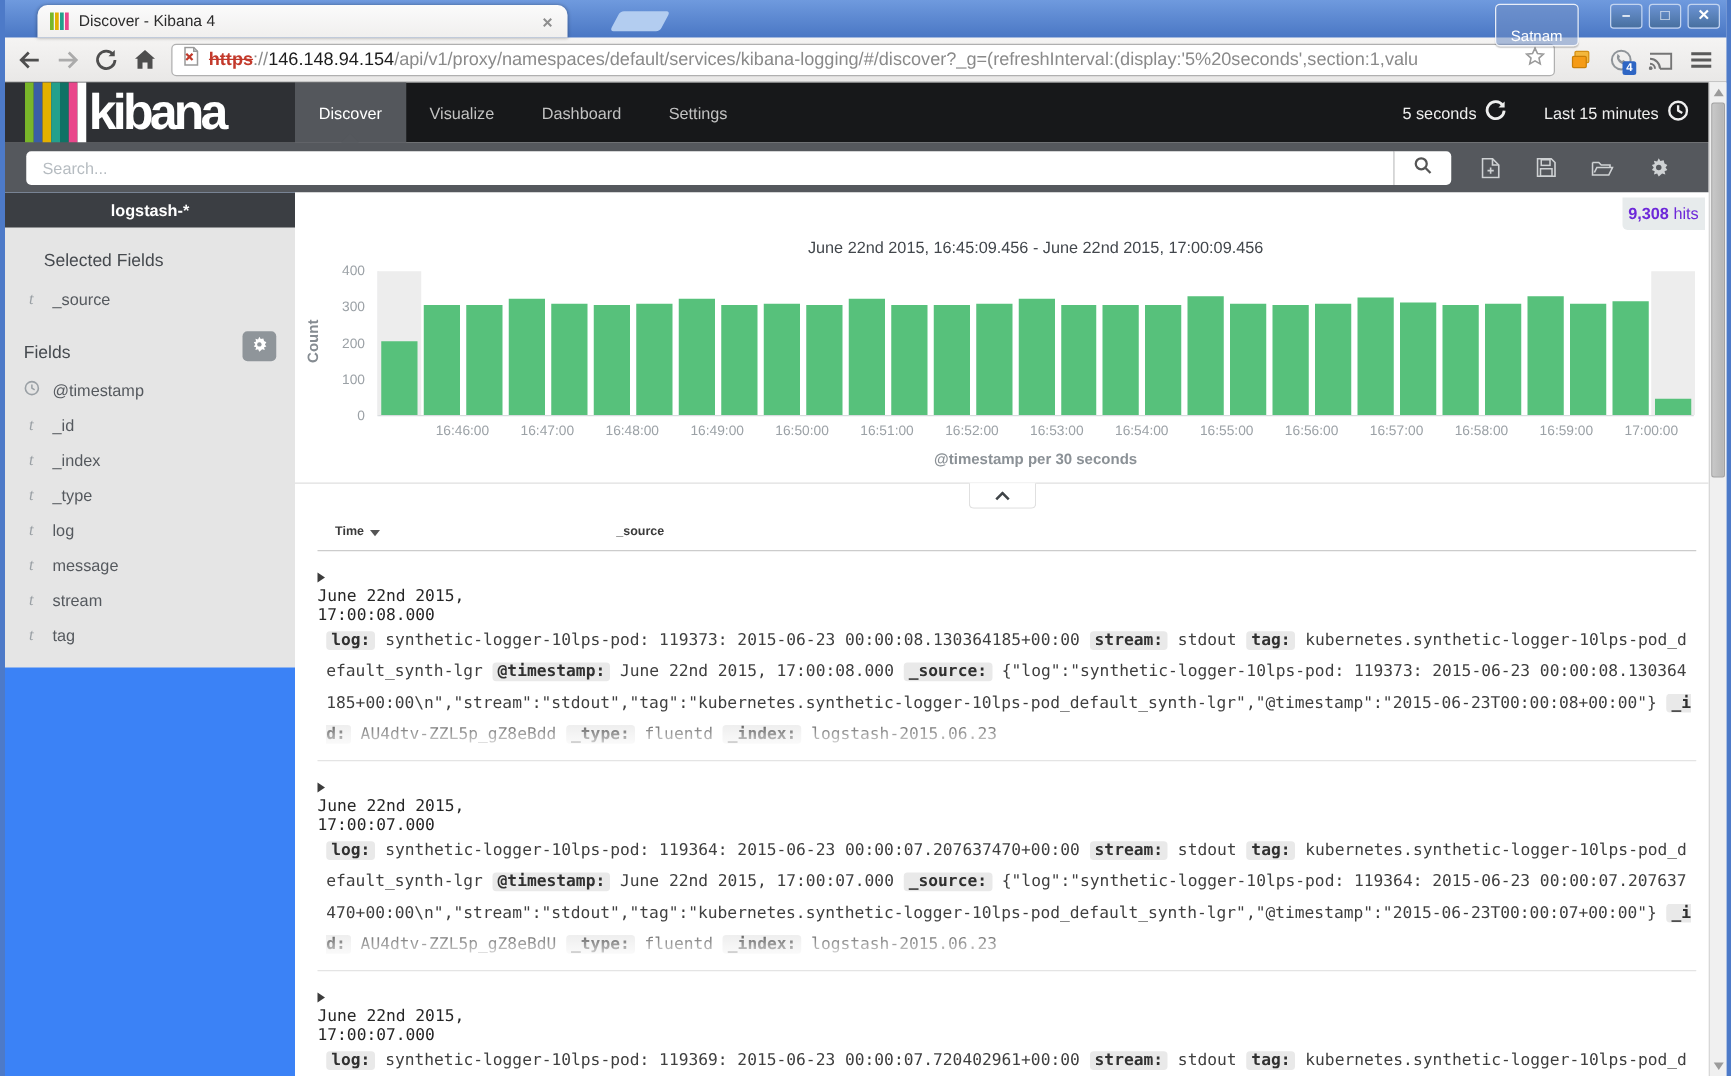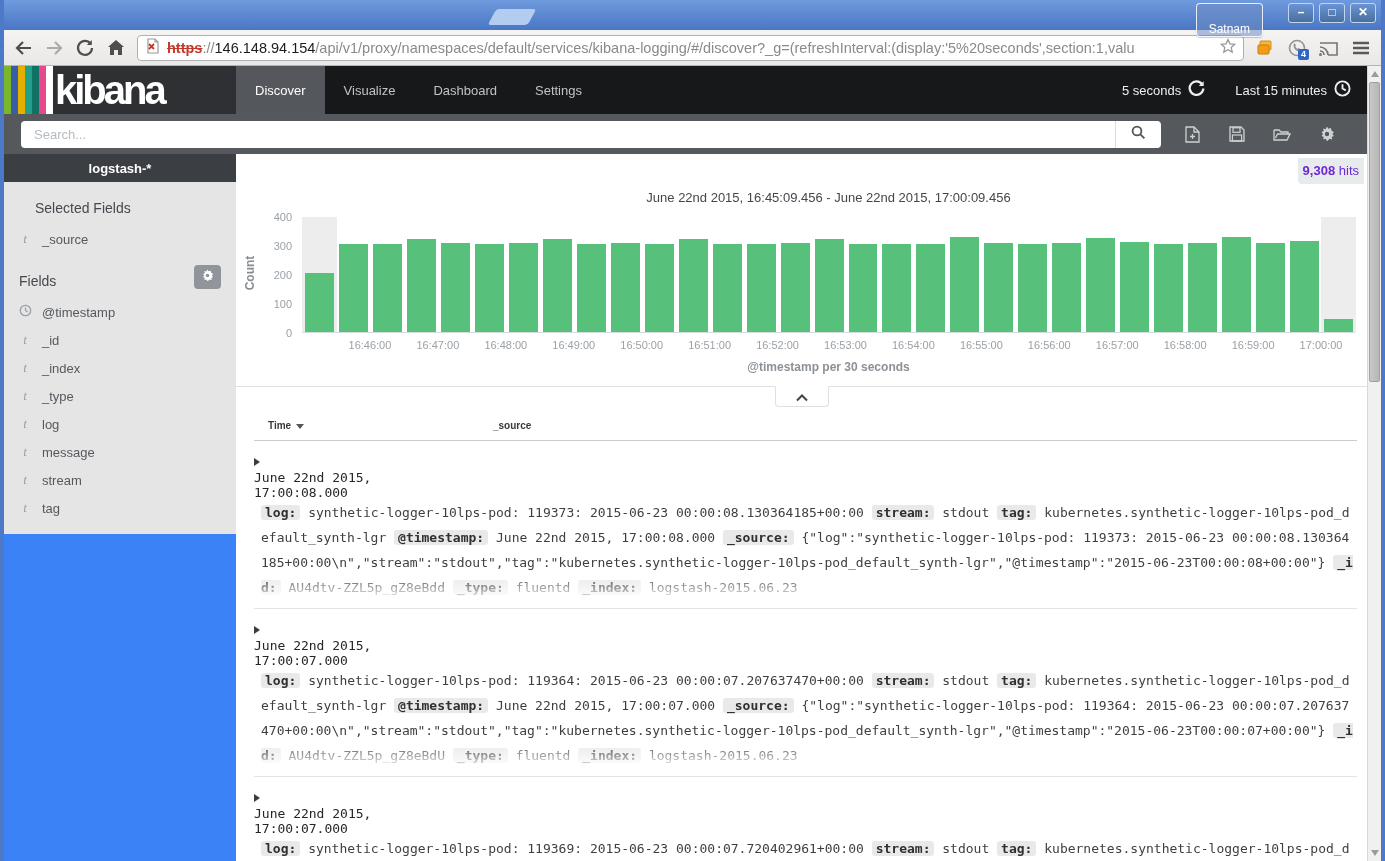--- a/index.html
+++ b/index.html
@@ -47,21 +47,21 @@
   .page { flex:1; display:flex; flex-direction:column; min-width:0; }
   .scrollbar { width:14px; flex:none; background:#f0f0f0; border-left:1px solid #d8d8d8; position:relative; }
   .sb-arrow { position:absolute; left:3px; width:0; height:0; border-left:4px solid transparent; border-right:4px solid transparent; }
   .sb-up { top:5px; border-bottom:6px solid #9b9b9b; }
   .sb-down { bottom:5px; border-top:6px solid #9b9b9b; }
   .sb-thumb { position:absolute; left:1px; right:1px; top:16px; height:300px;
     background:linear-gradient(90deg,#c8c8c8,#b6b6b6); border:1px solid #a2a2a2; border-radius:2px; }
 
   
   .kbn-topbar { height:48px; flex:none; display:flex; align-items:stretch; background:#17181a; color:#ddd; }
-  .logo-box { width:232px; flex:none; background:#2e3034; display:flex; align-items:center; }
+  .logo-box { width:232px; flex:none; background:#2e3034; display:flex; align-items:center;padding-left:16px; }
   .logo-stripes { height:48px; display:flex; }
   .logo-stripes span { width:7px; height:48px; display:block; }
   .logo-text { color:#fff; font-size:40px; font-weight:bold; letter-spacing:-3px; line-height:44px; margin-left:2px; }
   .kbn-nav { display:flex; align-items:stretch; font-size:13px; }
   .nav-item { padding:0 19px; display:flex; align-items:center; color:#c2c2c2; position:relative; cursor:pointer; }
   .nav-item.active { background:#54575c; color:#fff; }
   .nav-item.active::after { content:''; position:absolute; bottom:0; left:50%; margin-left:-7px;
     border-left:7px solid transparent; border-right:7px solid transparent; border-bottom:7px solid #55585d; }
   .topbar-right { margin-left:auto; display:flex; align-items:center; gap:30px; padding-right:16px; font-size:13px; color:#eee; }
   .tb-item { display:flex; align-items:center; gap:7px; cursor:pointer; }
@@ -137,20 +137,34 @@
   .doc-source::after { content:''; position:absolute; left:0; right:0; bottom:0; height:27px;
     background:linear-gradient(rgba(255,255,255,0), rgba(255,255,255,.95)); }
   .chip { background:#e9e9e9; font-weight:bold; color:#303030; padding:0 4px; border-radius:3px; }
 </style>
 </head>
 <body>
 
 <div class="browser-window">
 
   <div class="titlebar">
+    <div class="tab">
+      <span class="favicon">
+        <span style="background:#79b629"></span>
+          <span style="background:#e3b000"></span>
+        <span style="background:#23a08c"></span>
+          <span style="background:#e9478b"></span>
+      </span>
+      <span class="tab-title">Discover - Kibana 4</span>
+      <span class="tab-close">
+        <svg width="12" height="12" viewBox="0 0 12 12">
+            <path d="M3 3l6 6M9 3l-6 6" stroke="#8e8e8e" stroke-width="1.6"></path>
+          </svg>
+      </span>
+    </div>
     <span class="newtab-btn"></span>
     <span class="user-chip">Satnam</span>
     <div class="win-btns">
         <span class="win-btn">–</span>
         <span class="win-btn">□</span>
         <span class="win-btn">✕</span>
       </div>
   </div>
 
   <div class="toolbar">

